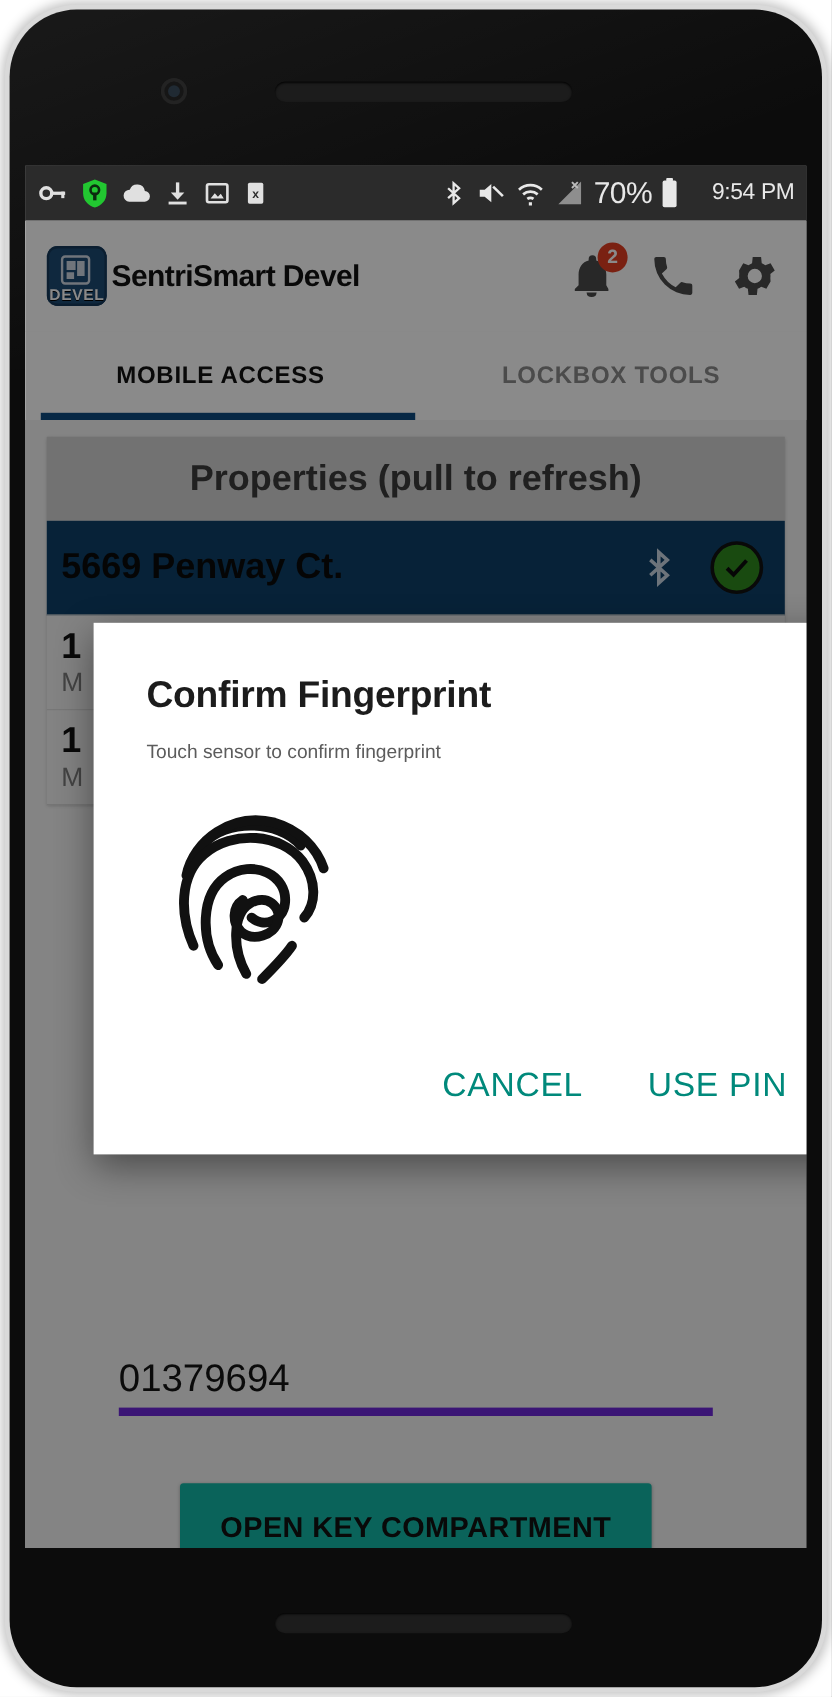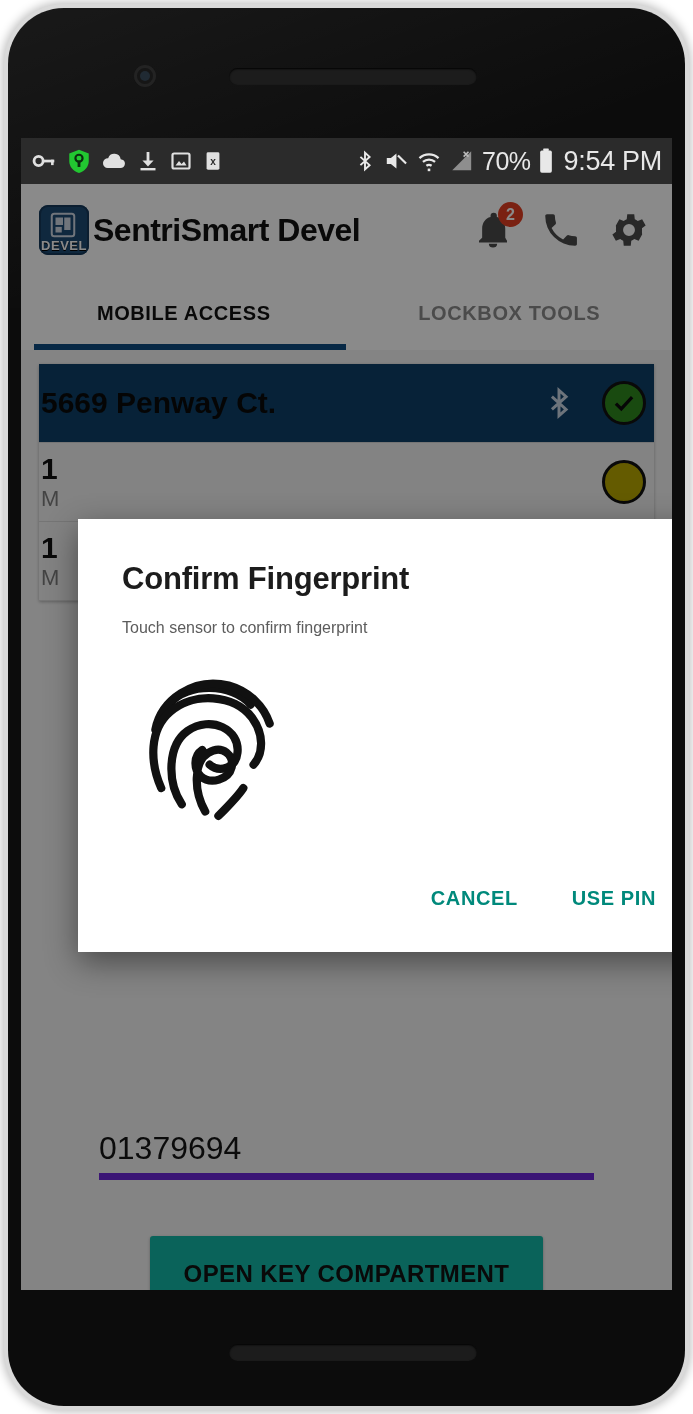--- a/index.html
+++ b/index.html
@@ -23,51 +23,51 @@
   
   #screen{position:absolute;left:13px;top:130px;width:651px;height:1152px;background:#6a6a6a;overflow:hidden;}
 
   
   #statusbar{position:relative;height:46px;background:#2b2b2b;display:flex;align-items:center;
              padding:0 10px;color:#e8e8e8;}
   #status-left{display:flex;align-items:center;gap:9px;}
   #status-right{margin-left:auto;display:flex;align-items:center;gap:7px;}
   .sb-ico{display:block;}
   #battery-pct{font-size:25px;letter-spacing:-.5px;}
-  #clock{font-size:27px;margin-left:3px;letter-spacing:-.3px;}
+  #clock{font-size:19px;margin-left:20px;letter-spacing:-.3px;}
 
   
   #app{position:absolute;left:0;top:46px;width:651px;height:1106px;background:#f4f4f4;}
 
   #appbar{height:92px;background:#ffffff;display:flex;align-items:center;padding:0 18px;}
   #logo{width:50px;height:50px;border-radius:9px;background:#1d4a73;position:relative;flex:none;
         box-shadow:inset 0 0 0 2px #16395a;}
   #logo .lb-glyph{position:absolute;left:9px;top:5px;width:30px;height:30px;}
   #logo .devel{position:absolute;left:-2px;bottom:2px;width:54px;text-align:center;color:#fff;
         font-size:13px;font-weight:bold;letter-spacing:.5px;line-height:14px;
         text-shadow:0 1px 0 #000;}
-  #app-title{font-size:32px;font-weight:bold;color:#111;margin-left:4px;letter-spacing:-.5px;white-space:nowrap;}
+  #app-title{font-size:25px;font-weight:bold;color:#111;margin-left:4px;letter-spacing:-.5px;white-space:nowrap;}
   #appbar-actions{margin-left:auto;display:flex;align-items:center;gap:26px;padding-right:4px;}
   .action-ico{position:relative;width:42px;height:42px;}
   #bell-badge{position:absolute;right:-9px;top:-7px;min-width:25px;height:25px;border-radius:13px;
         background:#e23e22;color:#fff;font-size:16px;font-weight:bold;display:flex;align-items:center;
         justify-content:center;padding:0 2px;box-sizing:border-box;}
 
   #tabs{height:74px;background:#ffffff;display:flex;position:relative;}
   .tab{flex:1;display:flex;align-items:center;justify-content:center;font-size:20px;font-weight:bold;
        letter-spacing:.6px;}
   .tab.active{color:#111;}
   .tab.inactive{color:#8b8b8b;}
   #tab-indicator{position:absolute;left:13px;bottom:0;width:312px;height:6px;background:#0d4a80;}
 
   #content{padding:14px 18px 0 18px;}
   #prop-card{background:#eaeaea;box-shadow:0 1px 3px rgba(0,0,0,.28);}
   #prop-header{height:70px;display:flex;align-items:center;justify-content:center;background:#d2d2d2;
                font-size:30px;font-weight:bold;color:#3b3b3b;}
-  .prop-row{height:78px;display:flex;align-items:center;padding:0 2px;position:relative;
+  .prop-row{height:78px;display:flex;align-items:center;padding:0 12px;position:relative;
             border-bottom:1px solid #d8d8d8;background:#f2f2f2;}
   .prop-row.selected{background:#0d3f68;}
   .prop-text{display:flex;flex-direction:column;justify-content:center;}
   .prop-name{font-size:30px;font-weight:bold;color:#111;line-height:34px;}
   .prop-row.selected .prop-name{color:#0b0b0b;}
   .prop-sub{font-size:22px;color:#7c7c7c;line-height:26px;}
   .prop-icons{margin-left:auto;display:flex;align-items:center;gap:26px;padding-right:6px;}
   .status-dot{width:44px;height:44px;border-radius:50%;border:3px solid #111;box-sizing:border-box;
               display:flex;align-items:center;justify-content:center;}
   .dot-green{background:#2f8a1e;}
@@ -83,21 +83,21 @@
   
   #scrim{position:absolute;left:0;top:46px;width:651px;height:1106px;background:rgba(0,0,0,0.46);}
 
   
   #dialog{position:absolute;left:57px;top:381px;width:632px;background:#fff;
           box-shadow:0 10px 30px rgba(0,0,0,.45);padding:0;}
   #dlg-title{font-size:31px;font-weight:bold;color:#1c1c1c;padding:42px 44px 0 44px;letter-spacing:-.2px;}
   #dlg-subtitle{font-size:16px;color:#5c5c5c;padding:22px 44px 0 44px;}
   #fp-wrap{padding:28px 0 0 62px;}
   #dlg-actions{display:flex;justify-content:flex-end;gap:34px;padding:40px 44px 34px 0;}
-  .dlg-btn{background:none;border:none;color:#00897b;font-size:20px;font-weight:bold;letter-spacing:.6px;
+  .dlg-btn{background:none;border:none;color:#00897b;font-size:28px;font-weight:normal;letter-spacing:.6px;
            padding:8px 10px;}
 </style>
 </head>
 <body>
 
 <div id="phone">
   <div id="bezel-gloss"></div>
   <div id="camera"></div>
   <div id="earpiece"></div>
   <div id="bottom-speaker"></div>
@@ -194,20 +194,21 @@
       </div>
 
       <div id="tabs">
         <div class="tab active">MOBILE ACCESS</div>
         <div class="tab inactive">LOCKBOX TOOLS</div>
         <div id="tab-indicator"></div>
       </div>
 
       <div id="content">
         <div id="prop-card">
+          <div id="prop-header">Properties (pull to refresh)</div>
 
           <div class="prop-row selected">
             <div class="prop-text">
               <div class="prop-name">5669 Penway Ct.</div>
             </div>
             <div class="prop-icons">
               <svg width="34" height="40" viewBox="0 0 24 24" fill="none" stroke="#c9d6e4" stroke-width="2.1">
                 <path d="M7 7.5 17 16.5 12 21V3l5 4.5L7 16.5"></path>
               </svg>
               <div class="status-dot dot-green">

